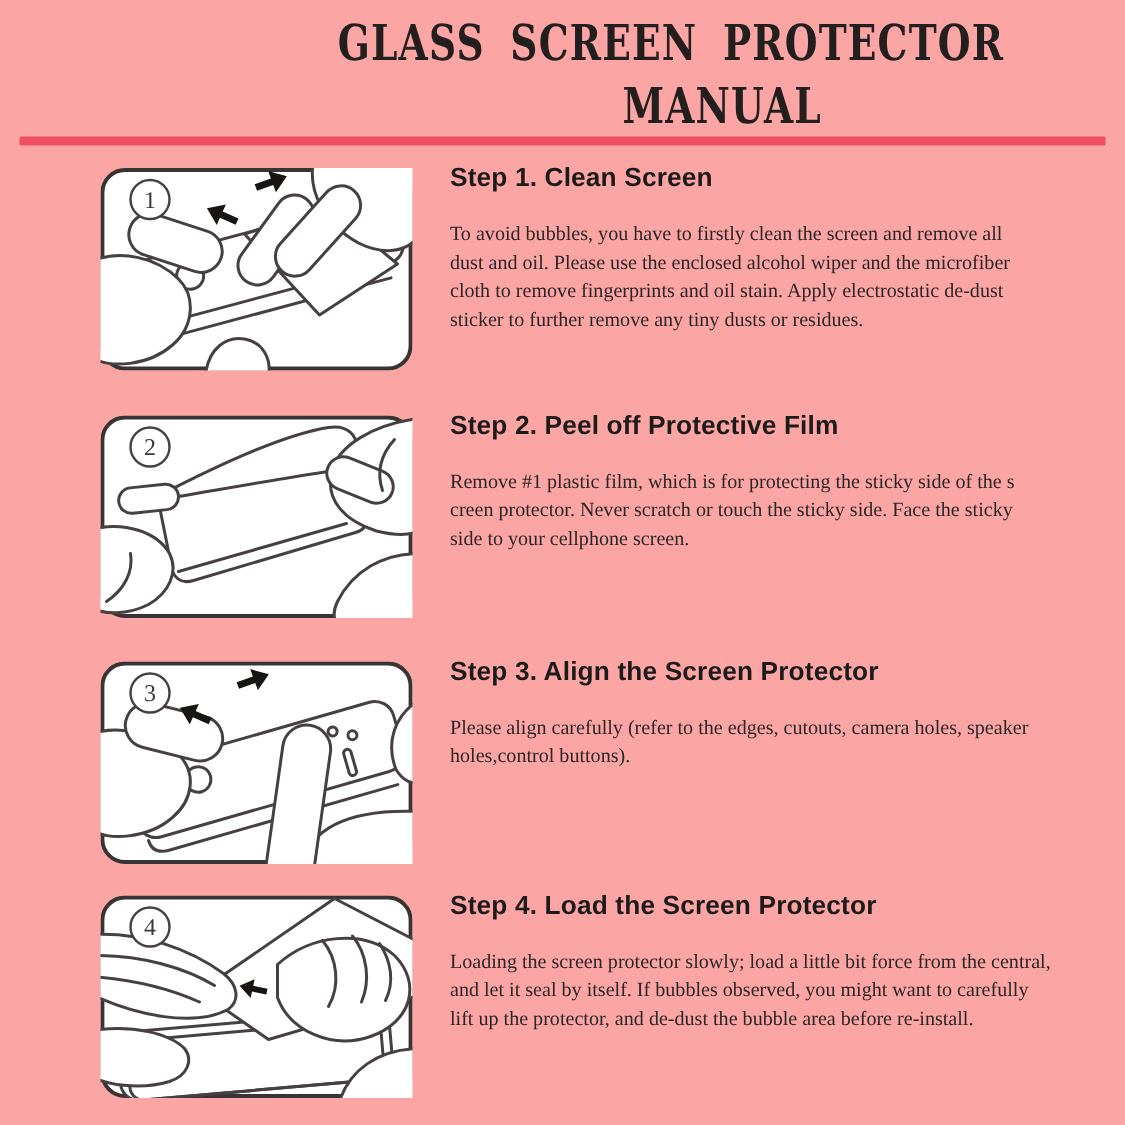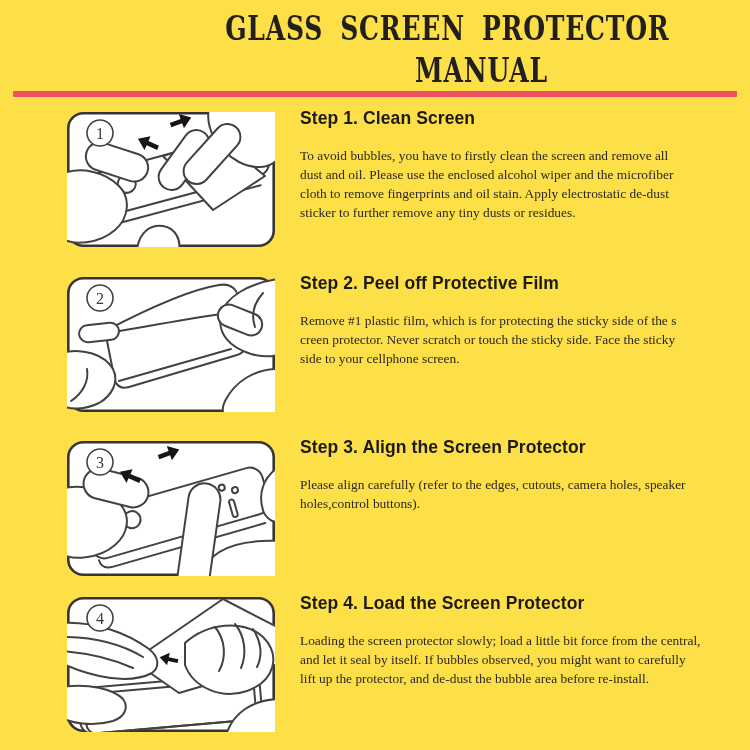--- a/index.html
+++ b/index.html
@@ -1,16 +1,16 @@
 <!DOCTYPE html>
 <html><head>
 <meta charset="utf-8">
 <style>
   html,body{margin:0;padding:0;background:#ffffff;}
-  .page{position:relative;width:750px;height:750px;background:#fde047;overflow:hidden;
+  .page{position:relative;width:750px;height:750px;background:#fca5a5;overflow:hidden;
         font-family:"Liberation Serif",serif;color:#262222;}
 
   
   .title-line{position:absolute;left:0;width:750px;text-align:center;
               font-family:"DejaVu Serif",serif;font-weight:bold;color:#241f1f;
               font-size:33px;line-height:36px;letter-spacing:1px;word-spacing:10px;
               white-space:nowrap;}
   .title-line>span{display:inline-block;transform:scaleX(0.76);}
   .t1{top:11px;padding-left:72px;}
   .t2{top:53px;padding-left:106px;}

